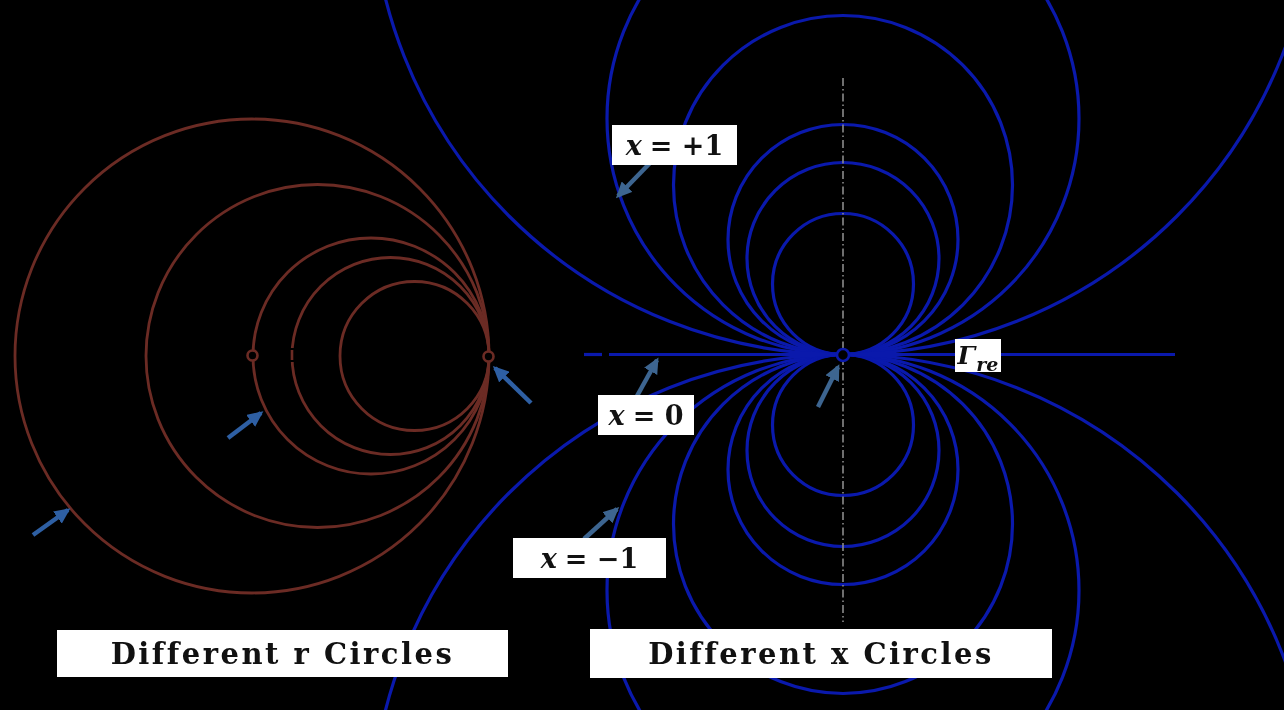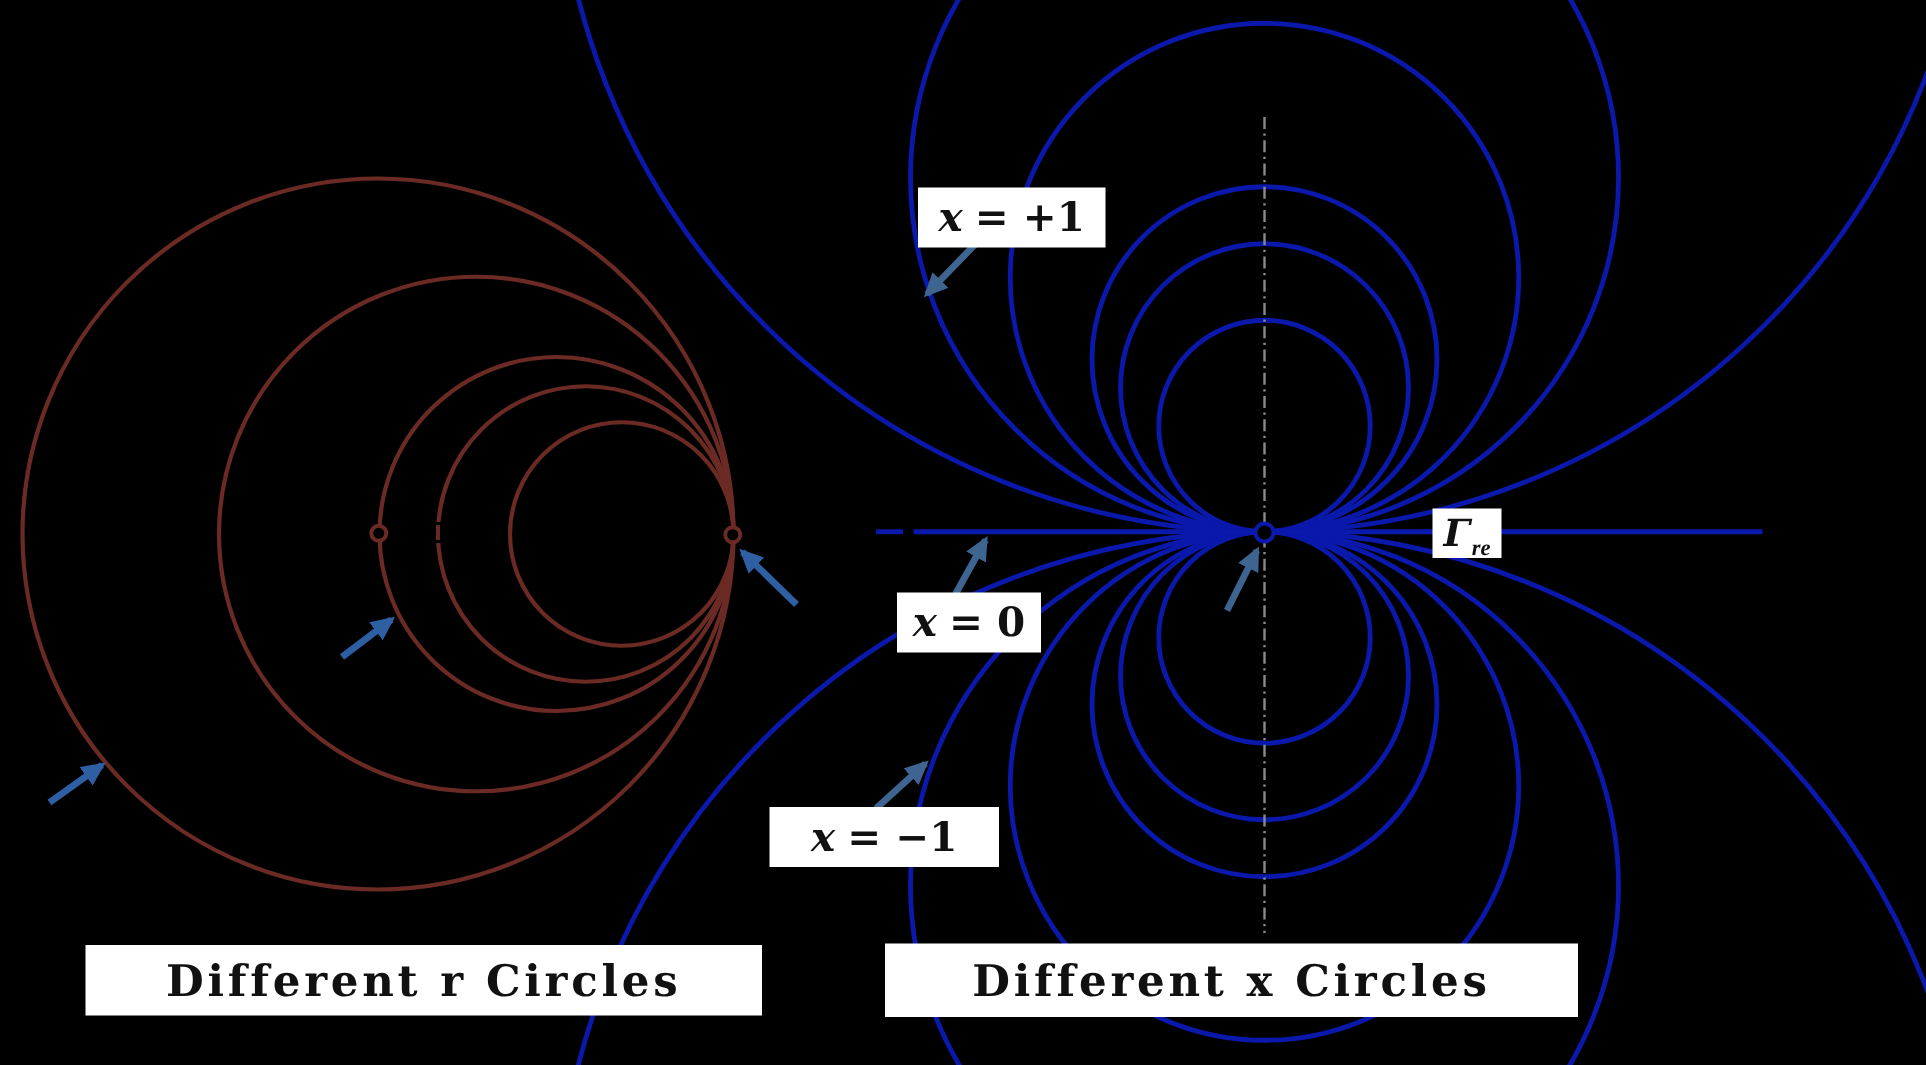--- a/index.html
+++ b/index.html
@@ -21,22 +21,22 @@
   .arrow{fill:none;stroke-width:4.5;stroke-linecap:butt;}
   .arrow.left{stroke:var(--arrow-left);}
   .arrow.right{stroke:var(--arrow-right);}
   .lbl{position:absolute;background:var(--label-bg);color:var(--label-fg);
        display:flex;align-items:center;justify-content:center;
        font-weight:bold;font-size:27px;line-height:1;white-space:nowrap;}
   .lbl .mvar{font-style:italic;margin-right:8px;}
   .lbl .mrest{font-style:normal;}
   .lbl.gamma{font-size:25px;}
   .lbl.gamma .gsym{font-style:italic;font-weight:bold;}
-  .lbl.gamma .gsub{font-style:italic;font-size:15px;align-self:flex-end;
-                   transform:translateY(2px);margin-left:1px;font-family:Liberation Serif, serif;}
+  .lbl.gamma .gsub{font-style:italic;font-size:19px;align-self:flex-end;
+                   transform:translateY(2px);margin-left:1px;}
   .title-box{position:absolute;background:var(--label-bg);color:var(--label-fg);
        display:flex;align-items:center;justify-content:center;
        font-weight:bold;font-size:29px;letter-spacing:2.5px;white-space:nowrap;}
 </style>
 </head>
 <body>
 
 <div class="stage">
 
   <svg id="fig" width="1284" height="710" viewBox="0 0 1284 710">

